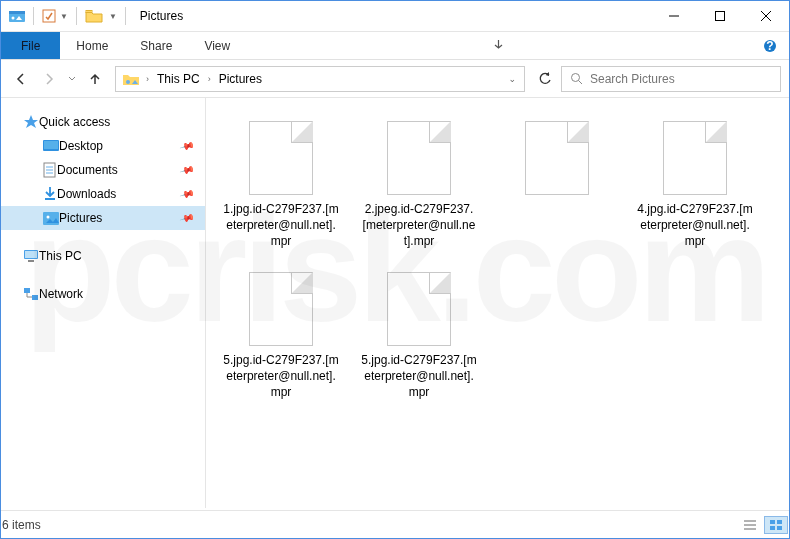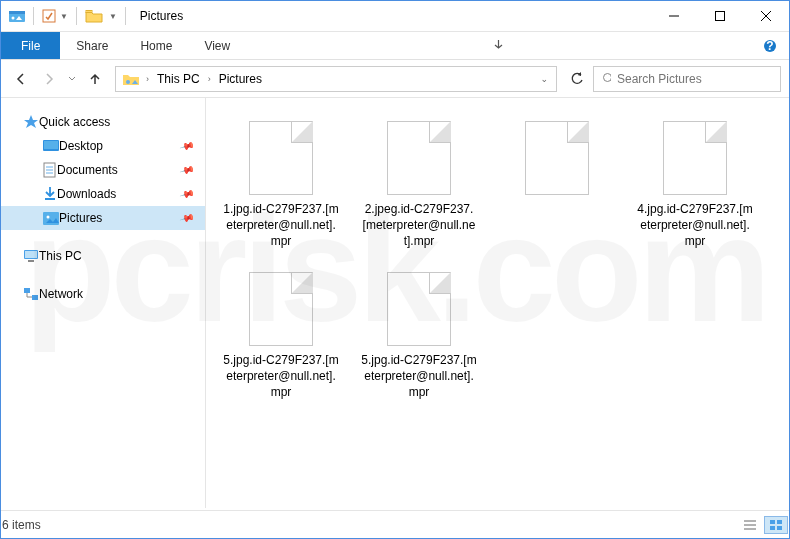--- a/index.html
+++ b/index.html
@@ -4,30 +4,30 @@
 <style>
 *{margin:0;padding:0;box-sizing:border-box;font-family:"Segoe UI",Arial,sans-serif;font-size:12px;-webkit-font-smoothing:antialiased}
 body{width:790px;height:539px;background:#fff;border:1px solid #4a8de0;overflow:hidden;position:relative}
 .titlebar{height:31px;background:#fff;display:flex;align-items:center;border-bottom:1px solid #e5e5e5}
 .titlebar .qat{display:flex;align-items:center;gap:2px;padding-left:8px}
 .titlebar .qat .sep{width:1px;height:18px;background:#d0d0d0;margin:0 6px}
 .titlebar .title{margin-left:8px;color:#000;font-size:12px}
 .wincontrols{margin-left:auto;display:flex}
 .wincontrols div{width:46px;height:30px;display:flex;align-items:center;justify-content:center;font-size:13px;color:#333}
 .ribbon{height:28px;display:flex;align-items:stretch;border-bottom:1px solid #e1e1e1}
-.file-tab{background:#1979ca;color:#ffffff;padding:0 20px;display:flex;align-items:center;font-size:12px}
+.file-tab{background:#1979ca;color:#0f172a;padding:0 20px;display:flex;align-items:center;font-size:12px}
 .tab{padding:0 16px;display:flex;align-items:center;color:#333;font-size:12px}
 .help{margin-left:auto;padding:0 12px;display:flex;align-items:center}
 .navbar{height:38px;background:#fff;display:flex;align-items:center;padding:0 8px;gap:4px;border-bottom:1px solid #e5e5e5}
 .navbtn{width:24px;height:24px;display:flex;align-items:center;justify-content:center;color:#999;border-radius:2px}
 .navbtn.en{color:#333}
 .addrbar{flex:1;height:26px;border:1px solid #ccc;display:flex;align-items:center;padding:0 2px;margin:0 4px}
 .addrbar .crumb{padding:2px 6px;color:#000;display:flex;align-items:center;gap:4px}
 .addrbar .chev{color:#666;font-size:9px;padding:0 2px}
-.searchbox{width:188px;height:26px;border:1px solid #ccc;display:flex;align-items:center;padding:0 8px;color:#888}
+.searchbox{width:220px;height:26px;border:1px solid #ccc;display:flex;align-items:center;padding:0 8px;color:#888}
 .searchbox input{border:none;outline:none;flex:1;font-size:12px;color:#333;background:transparent}
 .body{display:flex;height:410px}
 .sidebar{width:205px;border-right:1px solid #e5e5e5;padding:12px 0;overflow:hidden}
 .tree-item{display:flex;align-items:center;height:24px;padding-left:22px;color:#000}
 .tree-item.sub{padding-left:42px}
 .tree-item.sel{background:#cde6f7}
 .tree-item .pin{margin-left:auto;margin-right:12px;color:#7a7a7a;font-size:10px;transform:rotate(30deg)}
 .tree-spacer{height:14px}
 .content{flex:1;padding:16px 10px;overflow:auto}
 .grid{display:flex;flex-wrap:wrap;gap:8px}
@@ -91,22 +91,22 @@
         <svg width="10" height="10">
           <line x1="0" y1="0" x2="10" y2="10" stroke="#000"></line>
           <line x1="10" y1="0" x2="0" y2="10" stroke="#000"></line>
         </svg>
       </div>
   </div>
 </div>
 
 <div class="ribbon">
   <div class="file-tab">File</div>
+  <div class="tab">Home</div>
   <div class="tab">Share</div>
-  <div class="tab">Home</div>
   <div class="tab">View</div>
   <div class="help">
       <svg width="11" height="11">
         <path d="M5.5 0 L5.5 8 M2 5 L5.5 8 L9 5" stroke="#555" fill="none" stroke-width="1.2"></path>
       </svg>
     </div>
   <div class="help">
       <svg width="14" height="14">
         <circle cx="7" cy="7" r="6" fill="#1979ca"></circle>
         <text x="7" y="11" text-anchor="middle" fill="#fff" font-size="10" font-weight="bold">?</text>

